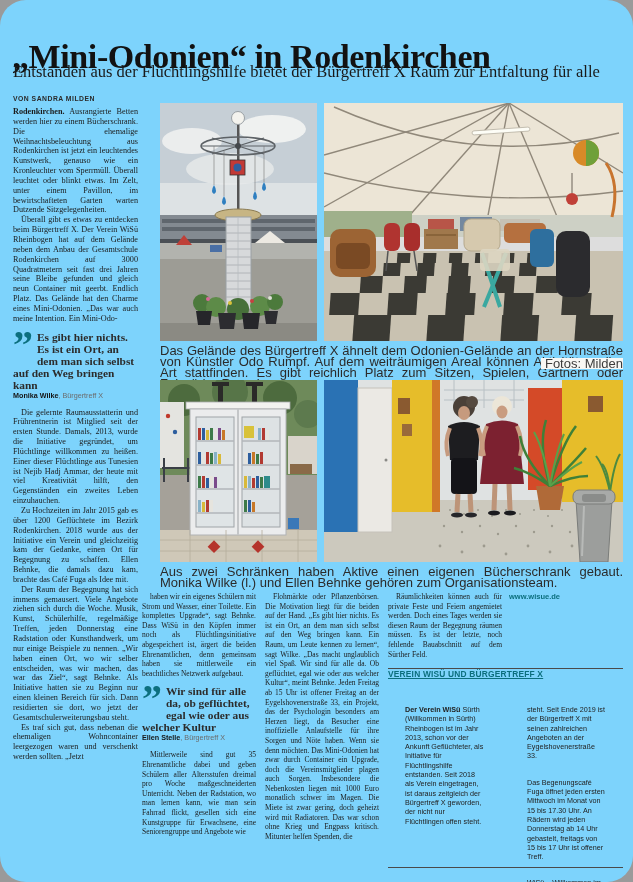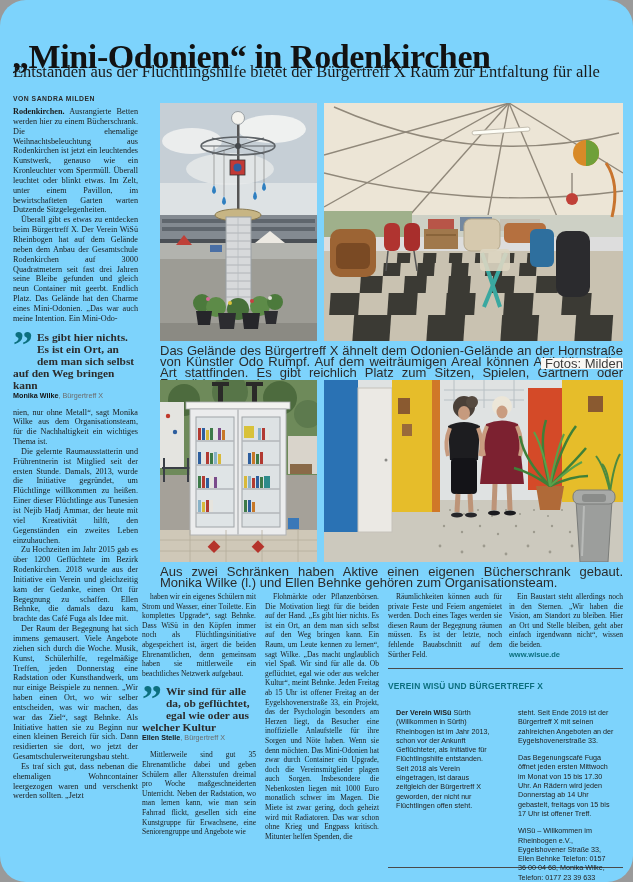--- a/index.html
+++ b/index.html
@@ -46,45 +46,44 @@
            line-height:11px;color:#2b2b2b;text-align:justify;}
   #caption1{left:160px;top:345px;width:463px;height:25px;}
   #caption1 .credit{position:absolute;right:0;bottom:1px;color:#3c3c3c;background:#f8f7f4;padding-left:4px;}
   #caption2{left:160px;top:566px;width:463px;}
 
   .weblink{color:#0c6f7e;font-weight:bold;font-family:"Liberation Sans",sans-serif;}
 
   .infobox{position:absolute;left:388px;top:668px;width:235px;height:200px;
            border-top:1px solid #4a4a4a;border-bottom:1px solid #4a4a4a;
            font-family:"Liberation Sans",sans-serif;box-sizing:border-box;}
-  .ib-title{color:#0c6f7e;font-weight:bold;font-size:8.4px;letter-spacing:0.2px;margin:12px 0 9px 0;}
+  .ib-title{color:#0c6f7e;font-weight:bold;font-size:8.4px;letter-spacing:0.2px;margin:0 0 9px 0;text-decoration:underline;}
   .ib-cols{display:flex;gap:9px;}
   .ib-col{width:113px;font-size:7.2px;line-height:9.3px;color:#222;}
-  .ib-col p{margin:8px;}
+  .ib-col p{margin:17px;}
   .ib-gap{margin-top:9px !important;}
   .ib-lead{font-weight:bold;}
 </style>
 </head>
 <body>
 
 <div class="page">
 
   <h1 class="headline">„Mini-Odonien“ in Rodenkirchen</h1>
   <div class="subhead">Entstanden aus der Flüchtlingshilfe bietet der Bürgertreff X Raum zur Entfaltung für alle</div>
   <div class="byline">VON SANDRA MILDEN</div>
 
   <div class="col1 bodytext">
     <p class="first"><span class="lead-in">Rodenkirchen.</span> <span>Ausrangierte Betten werden hier zu einem Bücherschrank. Die ehemalige Weihnachtsbeleuchtung aus Rodenkirchen ist jetzt ein leuchtendes Kunstwerk, genauso wie ein Kronleuchter vom Sperrmüll. Überall leuchtet oder blinkt etwas. Im Zelt, unter einem Pavillon, im bewirtschafteten Garten warten Dutzende Sitzgelegenheiten.</span></p>
     <p>Überall gibt es etwas zu entdecken beim Bürgertreff X. Der Verein WiSü Rheinbogen hat auf dem Gelände neben dem Anbau der Gesamtschule Rodenkirchen auf 3000 Quadratmetern seit fast drei Jahren seine Bleibe gefunden und gleich neun Container mit geerbt. Endlich Platz. Das Gelände hat den Charme eines Mini-Odonien. „Das war auch meine Intention. Ein Mini-Odo-</p>
     <div class="pullquote">
       <span class="pq-glyph">”</span>
       <div class="pq-text">Es gibt hier nichts. Es ist ein Ort, an dem man sich selbst auf den Weg bringen kann</div>
       <div class="pq-attr"><span>Monika Wilke</span><span class="role">, Bürgertreff X</span></div>
     </div>
-    <p class="first">nien, nur ohne Metall“, sagt Monika Wilke aus dem Organisationsteam, für die Nachhaltigkeit ein wichtiges Thema ist.</p>
     <p>Die gelernte Raumausstatterin und Frührentnerin ist Mitglied seit der ersten Stunde. Damals, 2013, wurde die Initiative gegründet, um Flüchtlinge willkommen zu heißen. Einer dieser Flüchtlinge aus Tunesien ist Nejib Hadj Ammar, der heute mit viel Kreativität hilft, den Gegenständen ein zweites Leben einzuhauchen.</p>
     <p>Zu Hochzeiten im Jahr 2015 gab es über 1200 Geflüchtete im Bezirk Rodenkirchen. 2018 wurde aus der Initiative ein Verein und gleichzeitig kam der Gedanke, einen Ort für Begegnung zu schaffen. Ellen Behnke, die damals dazu kam, brachte das Café Fuga als Idee mit.</p>
     <p>Der Raum der Begegnung hat sich immens gemausert. Viele Angebote ziehen sich durch die Woche. Musik, Kunst, Schülerhilfe, regelmäßige Treffen, jeden Donnerstag eine Radstation oder Kunsthandwerk, um nur einige Beispiele zu nennen. „Wir haben einen Ort, wo wir selber entscheiden, was wir machen, das war das Ziel“, sagt Behnke. Als Initiative hatten sie zu Beginn nur einen kleinen Bereich für sich. Dann residierten sie dort, wo jetzt der Gesamtschulerweiterungsbau steht.</p>
     <p>Es traf sich gut, dass nebenan die ehemaligen Wohncontainer leergezogen waren und verschenkt werden sollten. „Jetzt</p>
   </div>
 
   <div class="photo" id="photo1">
     <svg width="157" height="238" viewBox="0 0 157 238">
       <rect x="0" y="0" width="157" height="80" fill="#c6cfd6"></rect>
       <rect x="0" y="80" width="157" height="40" fill="#dde2e4"></rect>
@@ -444,21 +443,20 @@
     <p>Mittlerweile sind gut 35 Ehrenamtliche dabei und geben Schülern aller Altersstufen dreimal pro Woche maßgeschneiderten Unterricht. Neben der Radstation, wo man lernen kann, wie man sein Fahrrad flickt, gesellen sich eine Kunstgruppe für Erwachsene, eine Seniorengruppe und Angebote wie</p>
   </div>
 
   <div class="contcol bodytext" id="colB3">
     <p>Flohmärkte oder Pflanzenbörsen. Die Motivation liegt für die beiden auf der Hand. „Es gibt hier nichts. Es ist ein Ort, an dem man sich selbst auf den Weg bringen kann. Ein Raum, um Leute kennen zu lernen“, sagt Wilke. „Das macht unglaublich viel Spaß. Wir sind für alle da. Ob geflüchtet, egal wie oder aus welcher Kultur“, meint Behnke. Jeden Freitag ab 15 Uhr ist offener Freitag an der Eygelshovenerstraße 33, ein Projekt, das der Psychologin besonders am Herzen liegt, da Besucher eine inoffizielle Anlaufstelle für ihre Sorgen und Nöte haben. Wenn sie denn möchten. Das Mini-Odonien hat zwar durch Container ein Upgrade, doch die Vereinsmitglieder plagen auch Sorgen. Insbesondere die Nebenkosten liegen mit 1000 Euro monatlich schwer im Magen. Die Miete ist zwar gering, doch geheizt wird mit Radiatoren. Das war schon ohne Krieg und Engpass kritisch. Mitunter helfen Spenden, die</p>
   </div>
   <div class="contcol bodytext" id="colB4">
     <p>Räumlichkeiten können auch für private Feste und Feiern angemietet werden. Doch eines Tages werden sie diesen Raum der Begegnung räumen müssen. Es ist der letzte, noch fehlende Bauabschnitt auf dem Sürther Feld.</p>
   </div>
   <div class="contcol bodytext" id="colB5">
-    <p>Ein Baustart steht allerdings noch in den Sternen. „Wir haben die Vision, am Standort zu bleiben. Hier an Ort und Stelle bleiben, geht aber einfach irgendwann nicht“, wissen die beiden.</p>
     <span class="weblink">www.wisue.de</span>
   </div>
 
   <div class="infobox">
     <div class="ib-title">VEREIN WISÜ UND BÜRGERTREFF X</div>
     <div class="ib-cols">
       <div class="ib-col">
         <p><span class="ib-lead">Der Verein WiSü</span><span> Sürth (Willkommen in Sürth) Rheinbogen ist im Jahr 2013, schon vor der Ankunft Geflüchteter, als Initiative für Flüchtlingshilfe entstanden. Seit 2018 als Verein eingetragen, ist daraus zeitgleich der Bürgertreff X geworden, der nicht nur Flüchtlingen offen steht.</span></p>
       </div>
       <div class="ib-col">

